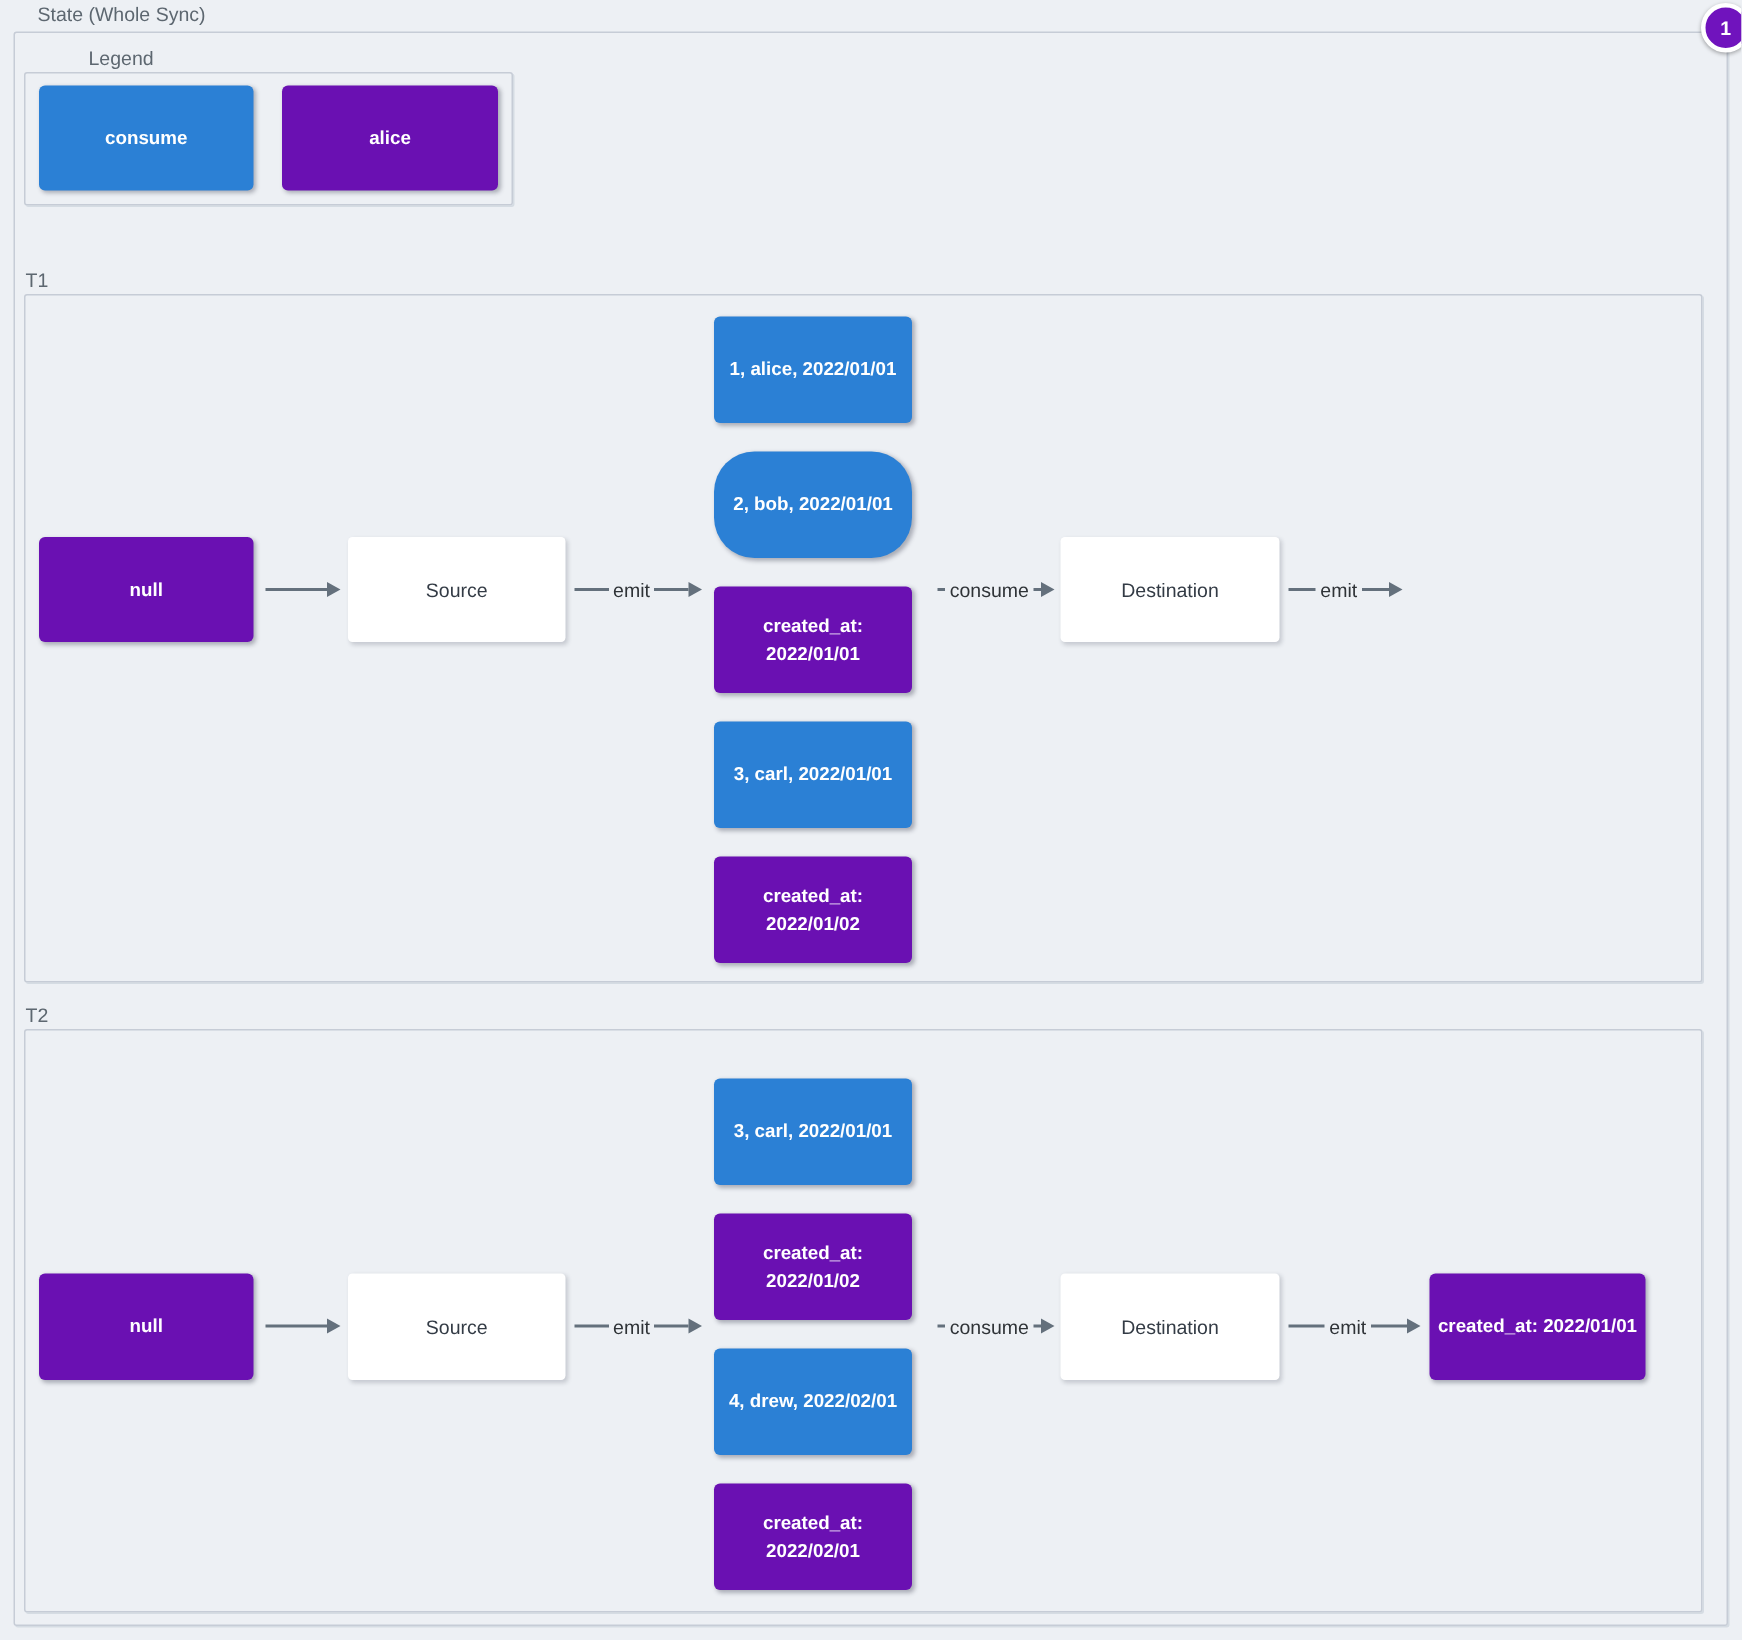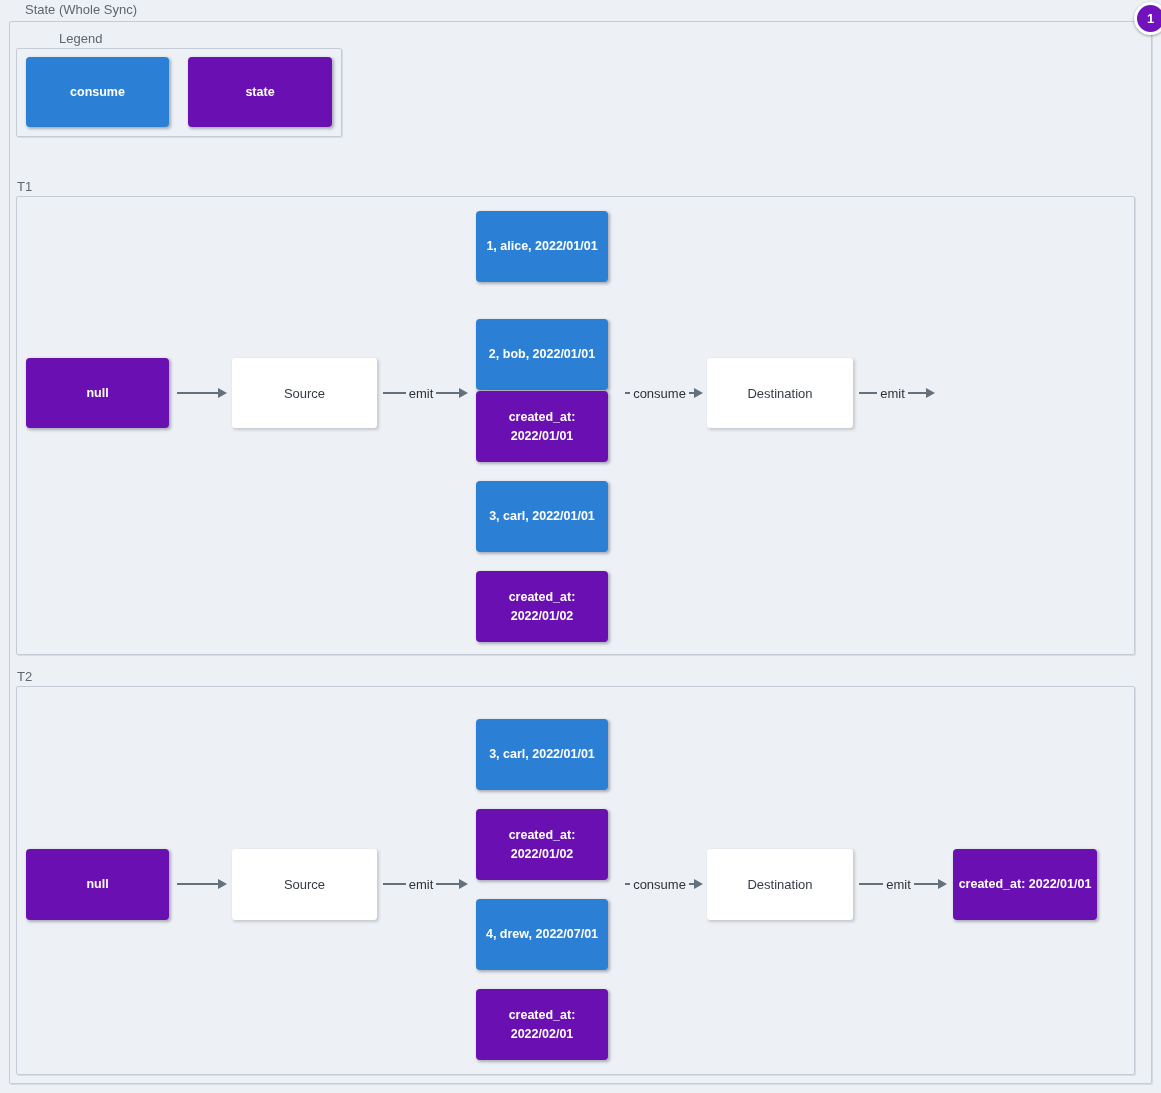--- a/index.html
+++ b/index.html
@@ -55,21 +55,21 @@
 
   <div class="cluster-label" style="left:25px;top:2px;">State (Whole Sync)</div>
   <div class="cluster" style="left:9px;top:21px;width:1141px;height:1061px;"></div>
 
   <div class="cluster-label" style="left:17px;top:31px;margin-left:42px;">Legend</div>
   <div class="cluster" style="left:16px;top:48px;width:324px;height:87px;"></div>
   <div class="node record" style="left:26px;top:57px;width:143px;height:70px;">
     <span>consume</span>
   </div>
   <div class="node state" style="left:188px;top:57px;width:144px;height:70px;">
-    <span>state</span>
+    <span>alice</span>
   </div>
 
   <div class="cluster-label" style="left:17px;top:179px;">T1</div>
   <div class="cluster" style="left:16px;top:196px;width:1117px;height:457px;"></div>
 
   <div class="node state" style="left:26px;top:358px;width:143px;height:70px;">
     <span>null</span>
   </div>
   <div class="edge" style="left:177px;top:387px;width:50px;">
     <div class="seg"></div>
@@ -81,21 +81,21 @@
   <div class="edge" style="left:383px;top:387px;width:85px;">
     <div class="seg"></div>
     <div class="edge-label">emit</div>
     <div class="seg"></div>
     <div class="head"></div>
   </div>
 
   <div class="node record" style="left:476px;top:211px;">
     <span>1, alice, 2022/01/01</span>
   </div>
-  <div class="node record" style="left:476px;top:319px;">
+  <div class="node record" style="left:476px;top:301px;border-radius:27px;">
     <span>2, bob, 2022/01/01</span>
   </div>
   <div class="node state" style="left:476px;top:391px;">
     <span>created_at: 2022/01/01</span>
   </div>
   <div class="node record" style="left:476px;top:481px;">
     <span>3, carl, 2022/01/01</span>
   </div>
   <div class="node state" style="left:476px;top:571px;">
     <span>created_at: 2022/01/02</span>
@@ -137,21 +137,21 @@
     <div class="head"></div>
   </div>
 
   <div class="node record" style="left:476px;top:719px;">
     <span>3, carl, 2022/01/01</span>
   </div>
   <div class="node state" style="left:476px;top:809px;">
     <span>created_at: 2022/01/02</span>
   </div>
   <div class="node record" style="left:476px;top:899px;">
-    <span>4, drew, 2022/07/01</span>
+    <span>4, drew, 2022/02/01</span>
   </div>
   <div class="node state" style="left:476px;top:989px;">
     <span>created_at: 2022/02/01</span>
   </div>
 
   <div class="edge" style="left:625px;top:878px;width:78px;">
     <div class="seg"></div>
     <div class="edge-label">consume</div>
     <div class="seg"></div>
     <div class="head"></div>

